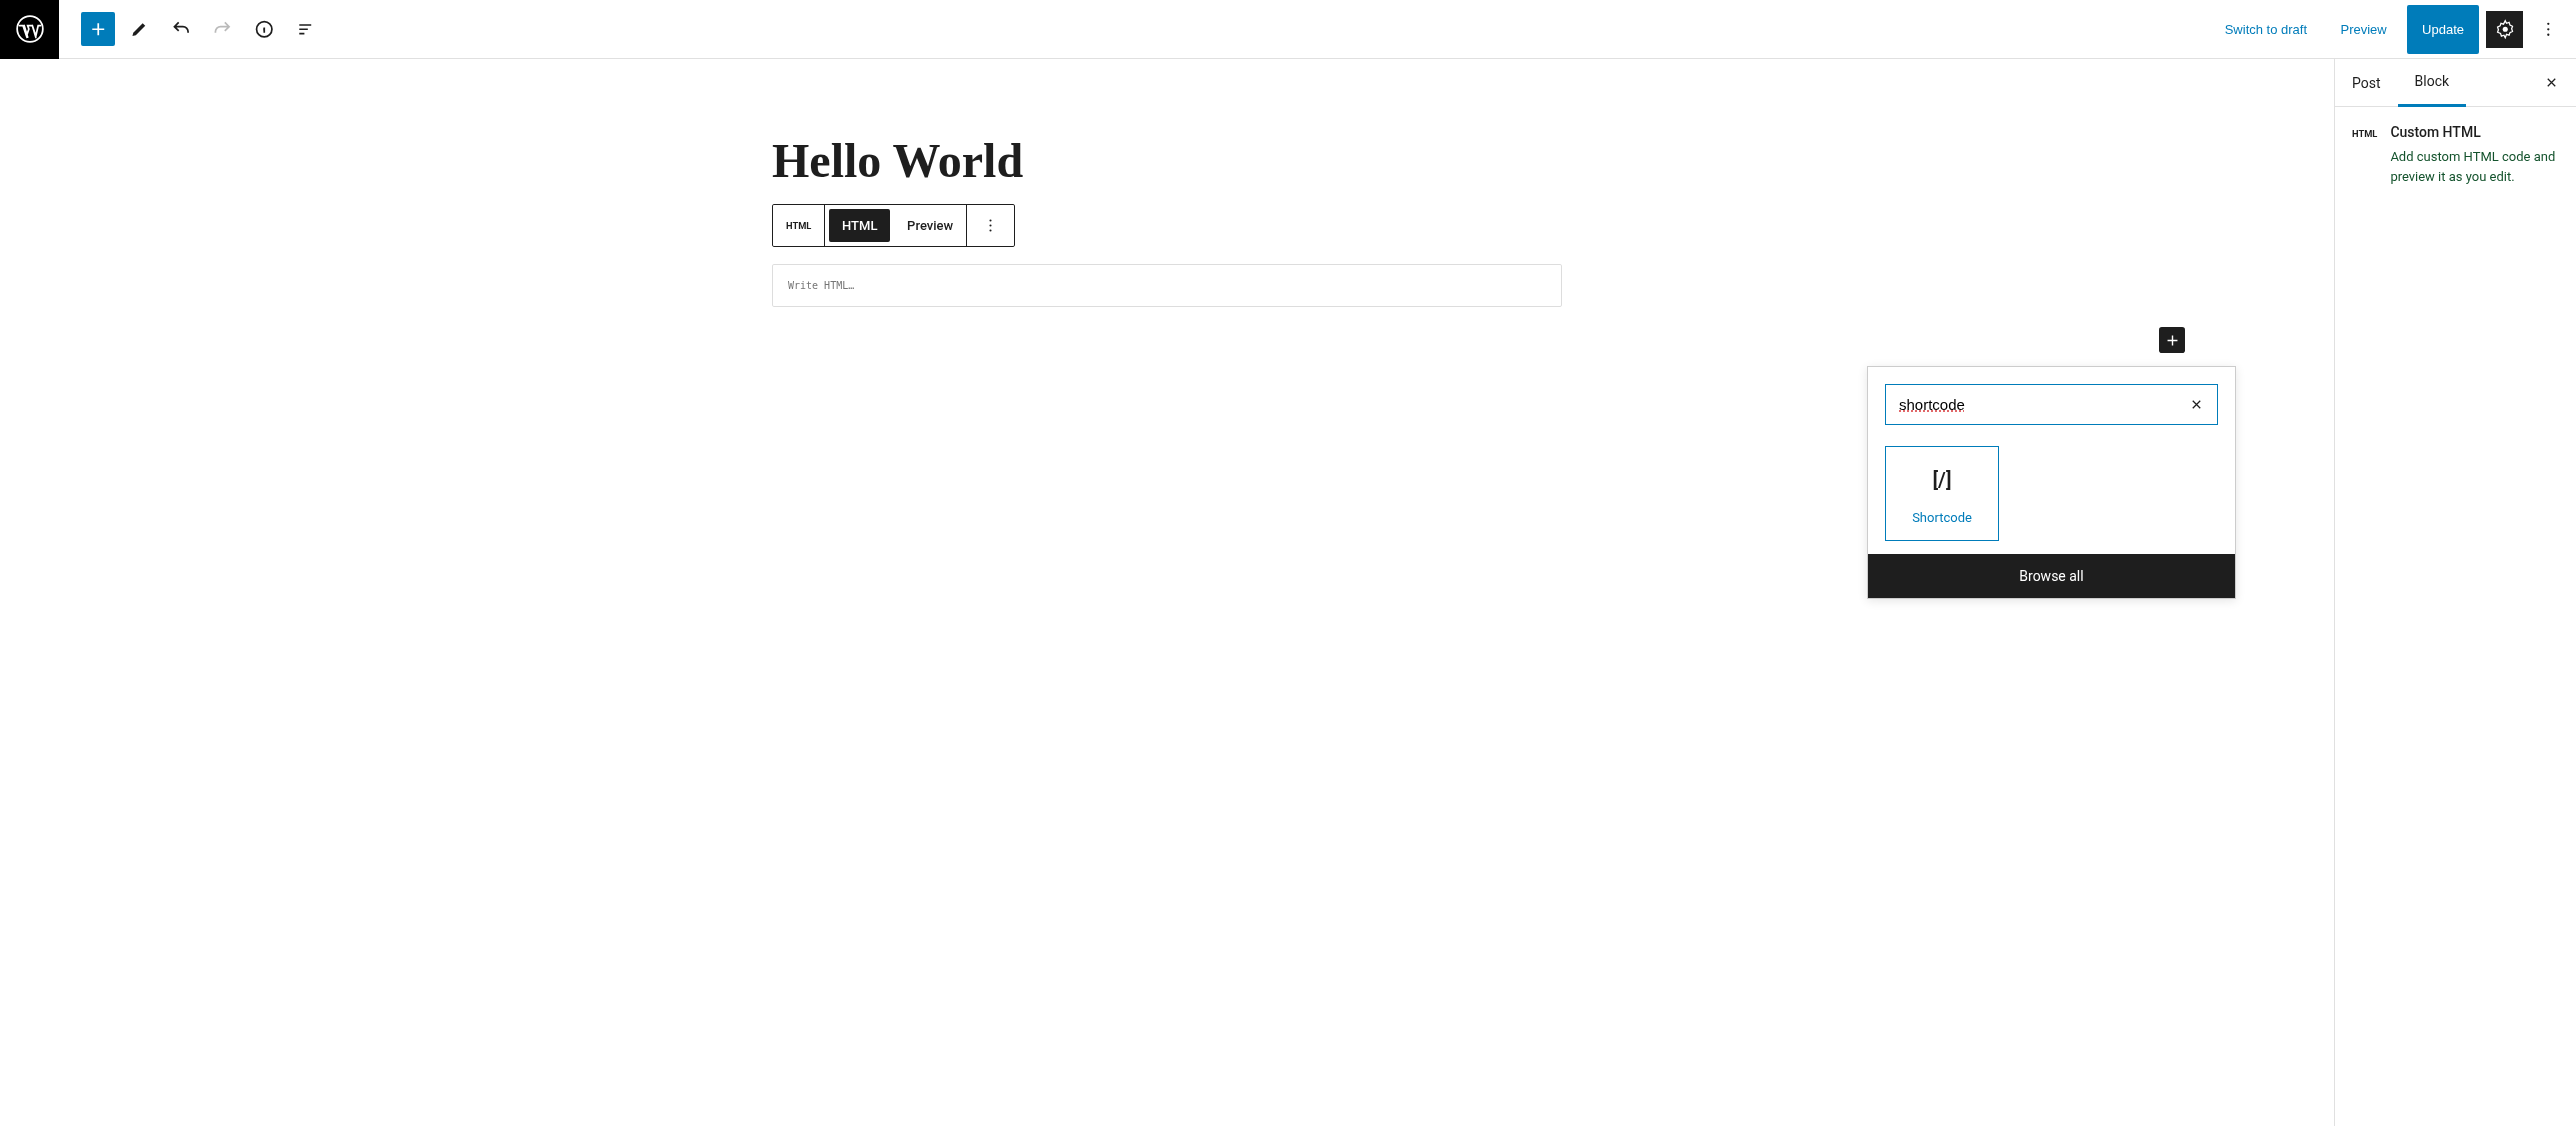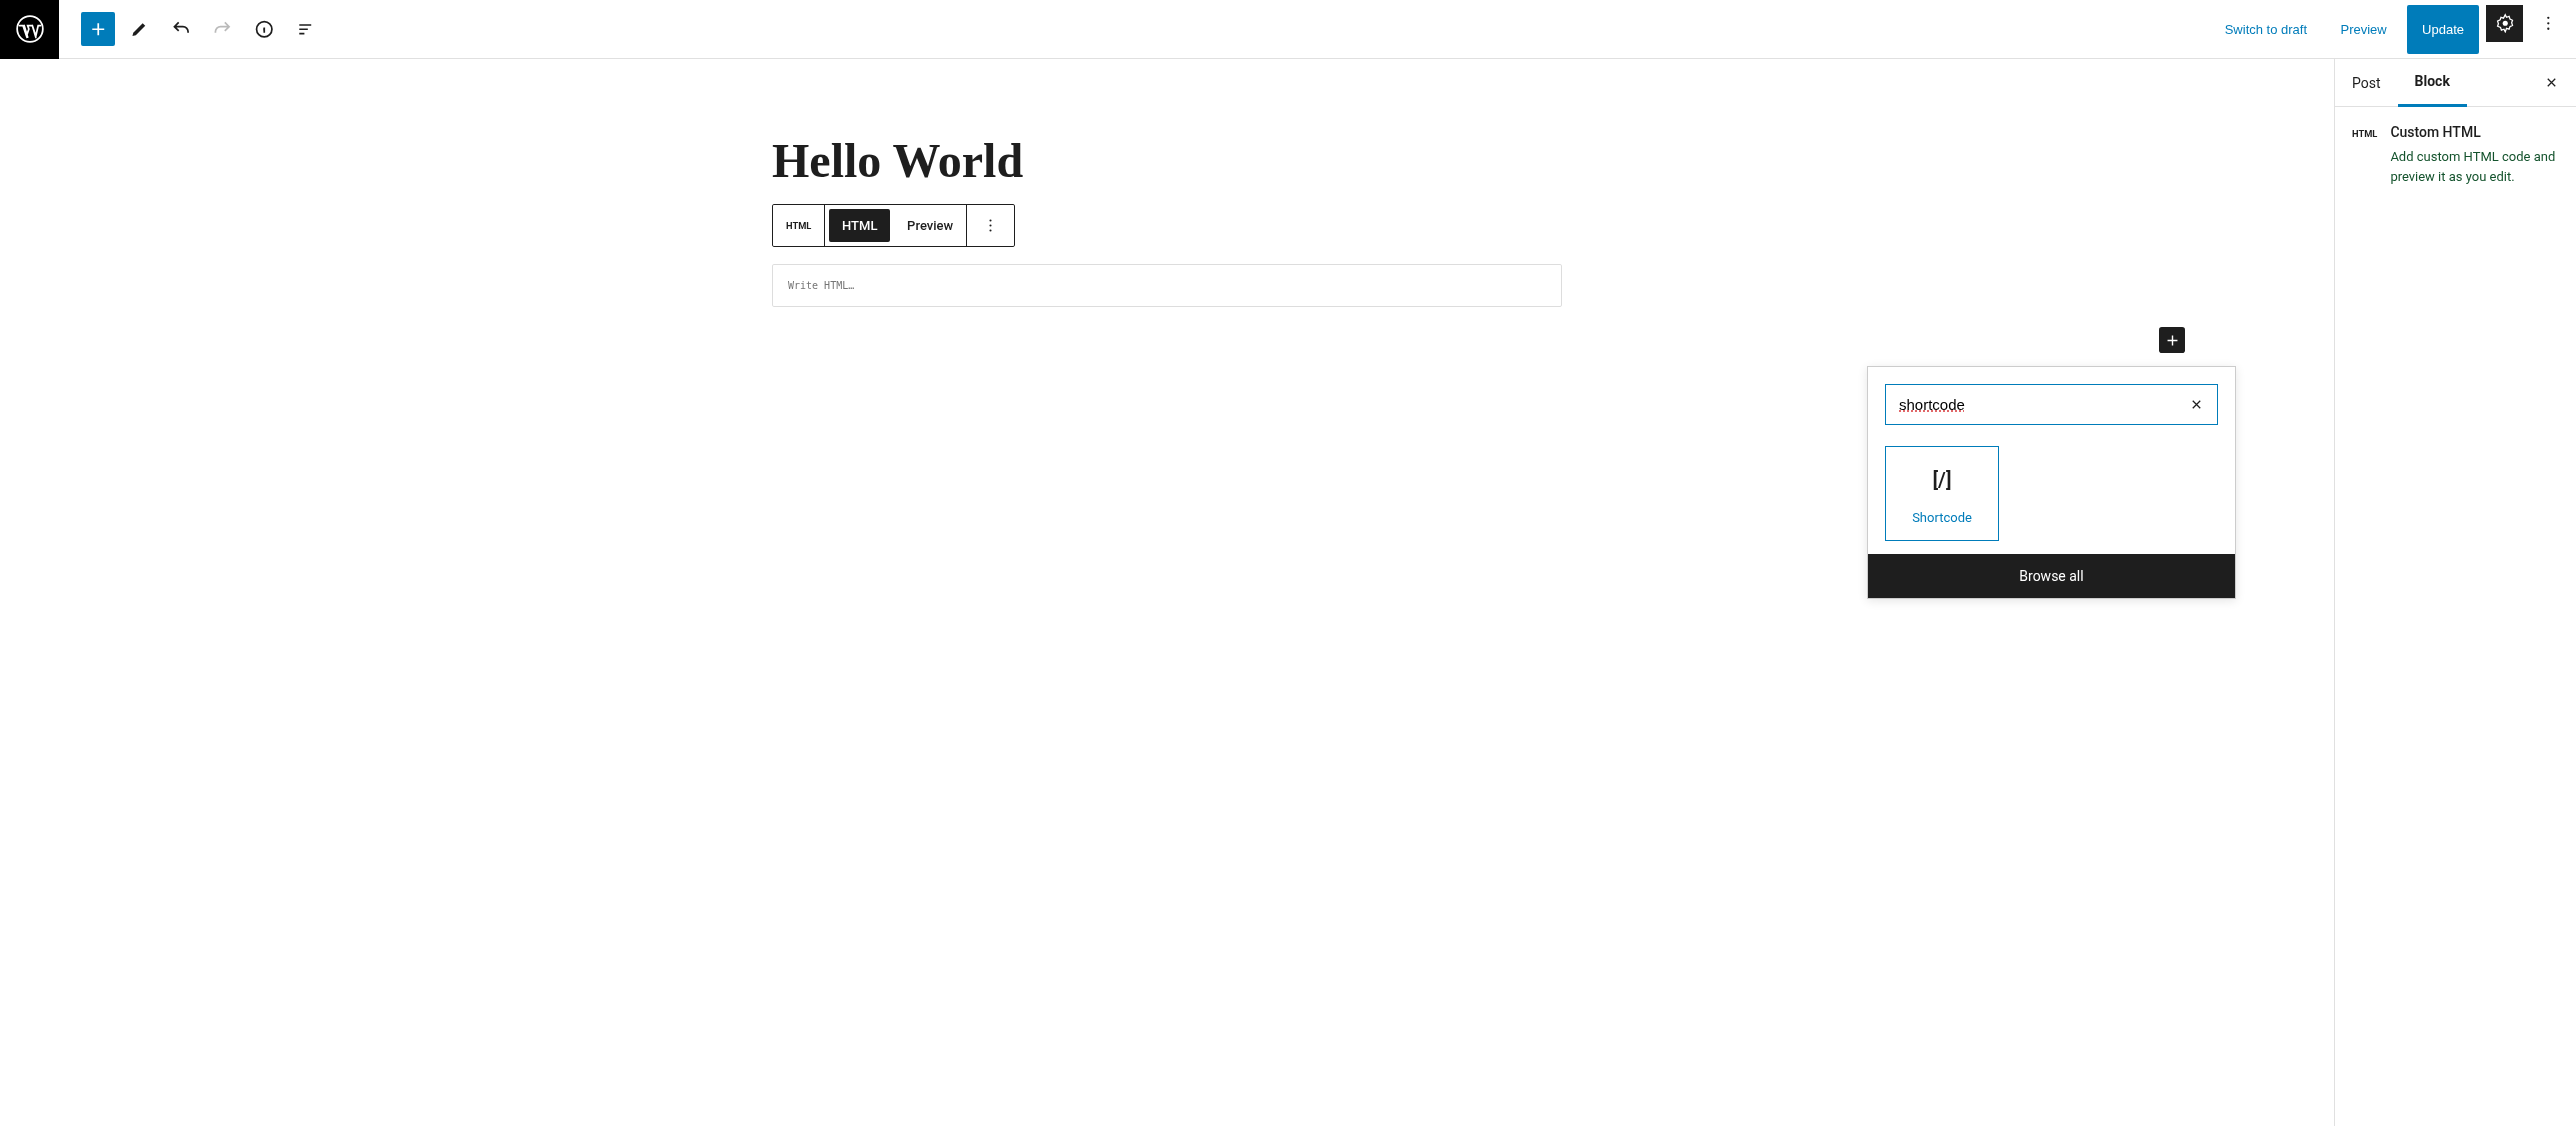--- a/index.html
+++ b/index.html
@@ -4,21 +4,21 @@
   <style>
     * { box-sizing: border-box; margin: 0; padding: 0; }
     body { font-family: -apple-system, BlinkMacSystemFont, "Segoe UI", Roboto, sans-serif; background: #fff; color: #1e1e1e; }
     
     .topbar { display: flex; align-items: center; height: 59px; border-bottom: 0.9px solid #e0e0e0; }
     .wp-logo { width: 59px; height: 59px; background: #000; display: flex; align-items: center; justify-content: center; cursor: pointer; }
     .toolbar-left { display: flex; align-items: center; gap: 7.4px; padding-left: 22.3px; }
     .toolbar-btn { width: 34px; height: 34px; border: none; background: transparent; display: flex; align-items: center; justify-content: center; cursor: pointer; border-radius: 1.9px; }
     .toolbar-btn.add { background: #007cba; color: #fff; }
     .toolbar-btn.disabled { opacity: 0.3; cursor: default; }
-    .toolbar-right { margin-left: auto; display: flex; gap: 7.4px; padding-right: 11.2px; }
+    .toolbar-right { margin-left: auto; display: flex; align-items: center; gap: 7.4px; padding-right: 11.2px; }
     .text-btn { background: transparent; border: none; color: #007cba; padding: 7.4px 13px; font-size: 13px; cursor: pointer; }
     .primary-btn { background: #007cba; color: #fff; border: none; padding: 17px 15px; font-size: 13px; cursor: pointer; border-radius: 1.9px; }
     .settings-btn { width: 37px; height: 37px; background: #1e1e1e; color: #fff; border: none; display: flex; align-items: center; justify-content: center; cursor: pointer; }
     .more-btn { width: 34px; height: 37px; background: transparent; border: none; display: flex; align-items: center; justify-content: center; cursor: pointer; }
     
     .body-row { display: flex; height: calc(100vh - 59px); }
     .editor { flex: 1; padding-top: 74px; position: relative; }
     .editor-inner { max-width: 884px; margin: 0 auto; padding: 0 47px; position: relative; }
     .post-title { font-family: Georgia, "Times New Roman", serif; font-size: 48px; font-weight: 700; margin-bottom: 16px; }
     
@@ -42,21 +42,21 @@
     .search-clear { background: transparent; border: none; cursor: pointer; font-size: 15px; }
     .results { padding: 3.7px 17px 13px; }
     .result-card { width: 114px; border: 0.9px solid #007cba; display: flex; flex-direction: column; align-items: center; padding: 20.5px 9.3px 15px; cursor: pointer; }
     .result-icon { font-size: 20.5px; font-weight: 600; margin-bottom: 18.6px; }
     .result-label { color: #007cba; font-size: 13px; }
     .browse-all { background: #1e1e1e; color: #fff; text-align: center; padding: 14px; font-size: 14px; cursor: pointer; }
     
     .sidebar { width: 242px; border-left: 0.9px solid #e0e0e0; }
     .sidebar-tabs { display: flex; align-items: center; border-bottom: 0.9px solid #e0e0e0; height: 48px; }
     .sb-tab { padding: 15px 17px; font-size: 14px; cursor: pointer; font-weight: 400; }
-    .sb-tab.active { border-bottom: 3.7px solid #007cba; font-weight: 700; text-align: right; }
+    .sb-tab.active { border-bottom: 3.7px solid #007cba; font-weight: 400; text-align: right; }
     .sb-close { margin-left: auto; padding: 0 17px; cursor: pointer; font-size: 15px; }
     .sb-content { padding: 17px; }
     .sb-block-row { display: flex; gap: 13px; }
     .sb-block-icon { font-size: 9.3px; font-weight: 700; padding-top: 3.7px; }
     .sb-block-title { font-size: 14px; font-weight: 500; margin-bottom: 7.4px; }
     .sb-block-desc { font-size: 13px; color: #14532d; line-height: 1.5; }
     
     svg { display: block; }
   </style>
 </head>

